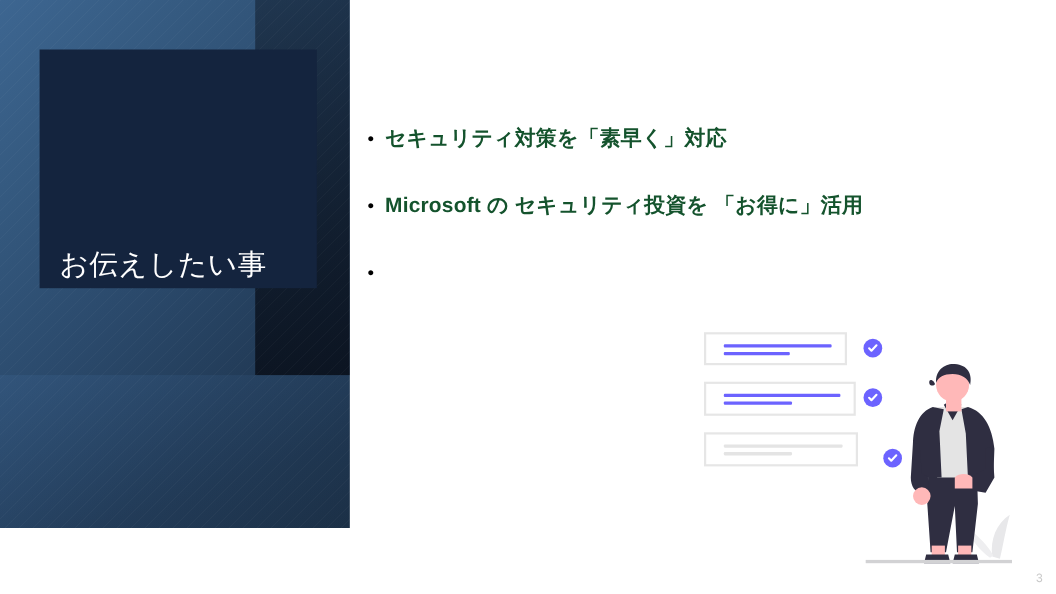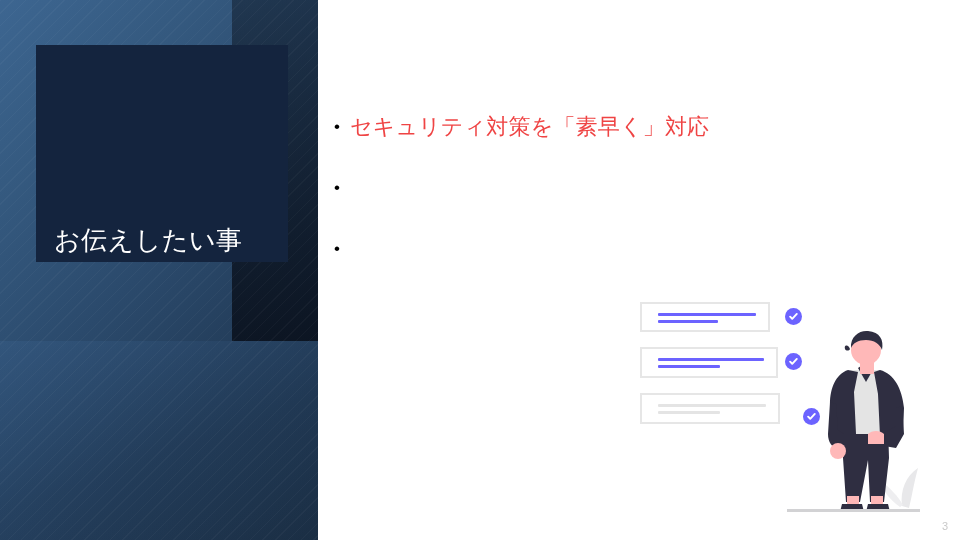--- a/index.html
+++ b/index.html
@@ -18,21 +18,21 @@
     height: 540px;
     background: #ffffff;
     overflow: hidden;
   }
 
   
   #left-panel {
     position: absolute;
     left: 0; top: 0;
     width: 318px;
-    height: 540px;
+    height: 480px;
     overflow: hidden;
     background: linear-gradient(135deg, #3d6691 0%, #355a80 22%, #2b4a6c 48%, #223b57 72%, #1b2f45 100%);
   }
 
   
   #panel-texture {
     position: absolute;
     left: 0; top: 0; right: 0; bottom: 0;
     background-image:
       repeating-linear-gradient(135deg,
@@ -109,23 +109,23 @@
   .bullet-dot {
     width: 16px;
     flex: 0 0 16px;
     color: #000000;
     font-size: 17px;
     line-height: 30px;
     text-align: left;
   }
 
   .bullet-text {
-    color: #ef4444;
-    font-size: 22px;
-    font-weight: 400;
+    color: #14532d;
+    font-size: 19px;
+    font-weight: 700;
     line-height: 30px;
     letter-spacing: 0.2px;
     white-space: nowrap;
   }
 
   
   #illustration {
     position: absolute;
     left: 630px;
     top: 290px;
@@ -200,20 +200,21 @@
 
   <div id="bullets">
 
     <div class="bullet-row">
       <span class="bullet-dot">•</span>
       <span class="bullet-text">セキュリティ対策を「素早く」対応</span>
     </div>
 
     <div class="bullet-row">
       <span class="bullet-dot">•</span>
+      <span class="bullet-text">Microsoft の セキュリティ投資を 「お得に」活用</span>
     </div>
 
     <div class="bullet-row">
       <span class="bullet-dot">•</span>
     </div>
 
   </div>
 
   <div id="illustration">
 

